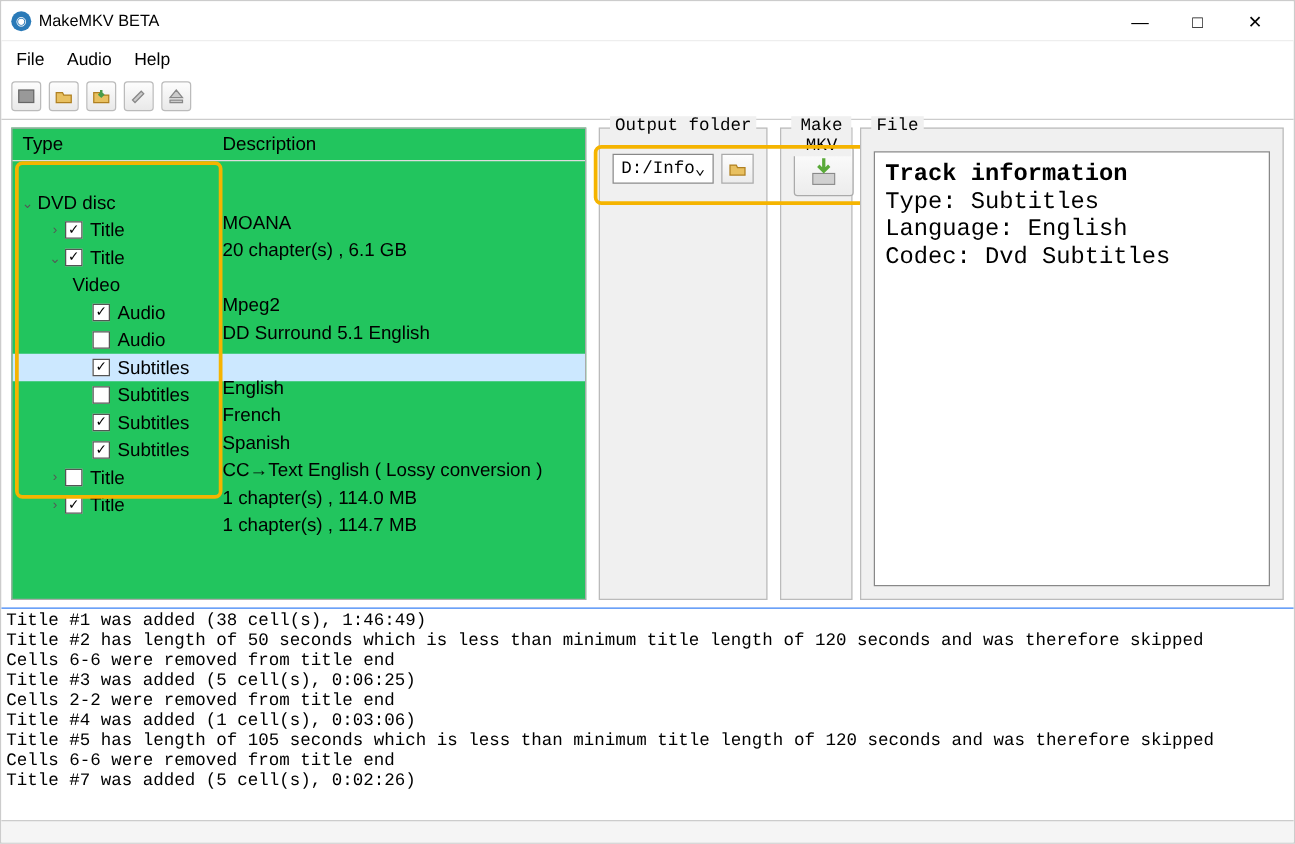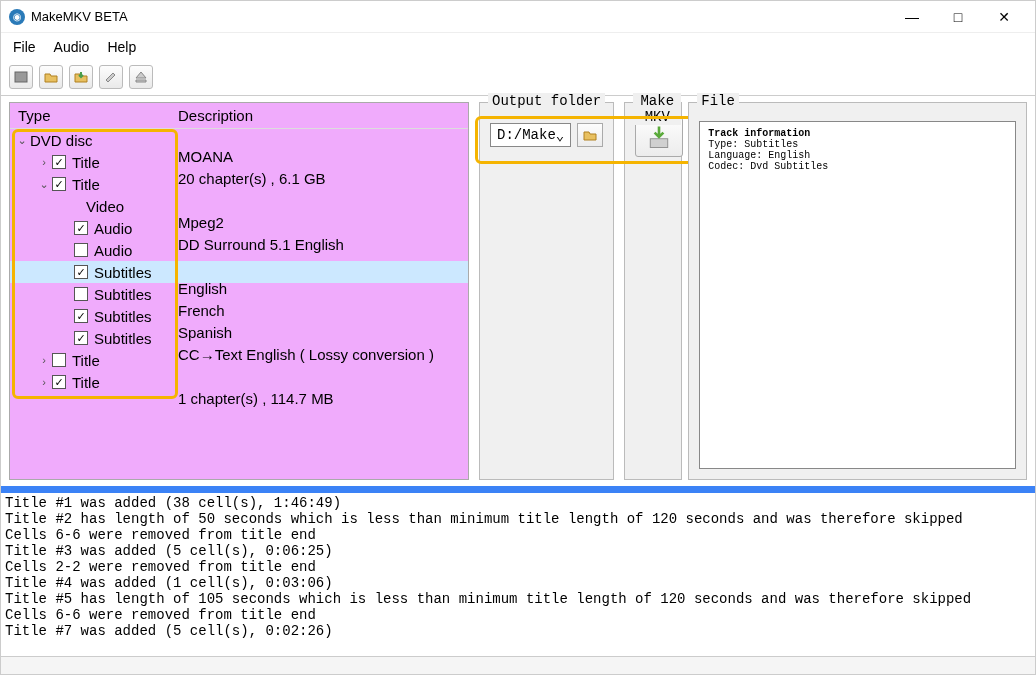--- a/index.html
+++ b/index.html
@@ -8,21 +8,21 @@
 .titlebar .app-icon { width: 16px; height: 16px; border-radius: 50%; background: #2a7ab8; margin-right: 6px; display: inline-flex; align-items: center; justify-content: center; color: #fff; font-size: 10px; }
 .titlebar .title { font-size: 13px; text-align: right; }
 .titlebar .winbtns { margin-left: auto; display: flex; }
 .winbtn { width: 46px; height: 32px; display: flex; align-items: center; justify-content: center; font-family: "Segoe UI Symbol", sans-serif; }
 .menubar { display: flex; gap: 14px; padding: 4px 10px; font-size: 14px; text-align: right; }
 .menubar span { padding: 2px 2px; }
 .toolbar { display: flex; gap: 6px; padding: 4px 8px 6px 8px; border-bottom: 1px solid #ccc; }
 .tbtn { width: 24px; height: 24px; border: 1px solid #bbb; background: linear-gradient(#fdfdfd,#e9e9e9); display: flex; align-items: center; justify-content: center; border-radius: 3px; }
 .tbtn svg { width: 16px; height: 16px; }
 .main-area { flex: 1 1 auto; display: flex; padding: 6px 8px; gap: 10px; min-height: 0; }
-.left-panel { width: 460px; border: 1px solid #aaa; background: #f0abfc; display: flex; flex-direction: column; position: relative; }
+.left-panel { width: 460px; border: 1px solid #aaa; background: #22c55e; display: flex; flex-direction: column; position: relative; gap: 22px; }
 .tree-header { display: flex; font-size: 15px; padding: 4px 8px; border-bottom: 1px solid #ddd; }
 .tree-header .col-type { width: 160px; }
 .tree-body { flex: 1; overflow: auto; font-size: 15px; }
 .tree-row { display: flex; align-items: center; height: 22px; padding-left: 6px; white-space: nowrap; }
 .tree-row .type-col { width: 162px; display: flex; align-items: center; gap: 2px; }
 .tree-row .desc-col { flex: 1; margin-top: 33px; }
 .tree-row.selected { background: #cce8ff; }
 .expand { width: 12px; display: inline-flex; justify-content: center; font-size: 11px; color: #555; }
 .cb { width: 14px; height: 14px; border: 1px solid #555; display: inline-flex; align-items: center; justify-content: center; font-size: 11px; margin-right: 4px; background: #fff; }
 .cb.checked::after { content: "✓"; font-size: 11px; line-height: 1; }
@@ -31,22 +31,22 @@
 .fieldset .legend { position: absolute; top: -10px; left: 8px; background: #f0f0f0; padding: 0 4px; font-family: "Courier New", monospace; font-size: 14px; }
 .right-top { display: flex; gap: 10px; }
 .output-group { flex: 1; background: #f0f0f0; }
 .output-row { display: flex; align-items: center; gap: 6px; margin-top: 12px; }
 .combo { flex: 1; height: 24px; border: 1px solid #888; background: #fff; display: flex; align-items: center; padding: 0 6px; font-family: "Courier New", monospace; font-size: 14px; justify-content: space-between; }
 .browse-btn { width: 26px; height: 24px; border: 1px solid #aaa; background: linear-gradient(#fdfdfd,#ececec); display: flex; align-items: center; justify-content: center; }
 .make-group { width: 58px; text-align: center; background: #f0f0f0; }
 .make-btn { width: 48px; height: 40px; border: 1px solid #aaa; background: linear-gradient(#fdfdfd,#ececec); margin: 6px auto 0 auto; display: flex; align-items: center; justify-content: center; border-radius: 3px; }
 .make-btn svg { width: 28px; height: 28px; }
 .info-group { flex: 1; background: #f0f0f0; display: flex; flex-direction: column; }
-.info-text { background: #fff; border: 1px solid #888; flex: 1; padding: 6px 8px; font-family: "Courier New", monospace; font-size: 10px; white-space: pre; margin-top: 10px; min-height: 220px; }
-.log-area { height: 170px; border-top: 7px solid #3b82f6; padding: 2px 4px; font-family: "Courier New", monospace; font-size: 14px; white-space: pre; overflow: hidden; background: #fff; }
+.info-text { background: #fff; border: 1px solid #888; flex: 1; padding: 6px 8px; font-family: "Courier New", monospace; font-size: 19px; white-space: pre; margin-top: 10px; min-height: 220px; }
+.log-area { height: 170px; border-top: 1px solid #3b82f6; padding: 2px 4px; font-family: "Courier New", monospace; font-size: 14px; white-space: pre; overflow: hidden; background: #fff; }
 .statusbar { height: 18px; border-top: 1px solid #ccc; background: #f5f5f5; }
 .highlight-box { border: 3px solid #f5b400; border-radius: 6px; position: absolute; pointer-events: none; }
 </style>
 </head>
 <body>
 
 <div class="titlebar">
   <span class="app-icon">◉</span>
   <span class="title">MakeMKV BETA</span>
   <div class="winbtns">
@@ -114,21 +114,21 @@
           <div class="desc-col">20 chapter(s) , 6.1 GB</div>
         </div>
         <div class="tree-row">
           <div class="type-col" style="padding-left: 22px;">
             <span class="expand">⌄</span>
             <span class="cb checked"></span>
             <span>Title</span>
           </div>
         </div>
         <div class="tree-row">
-          <div class="type-col" style="padding-left: 56px;">
+          <div class="type-col" style="padding-left: 28px;">
             <span class="expand"></span>
             <span>Video</span>
           </div>
           <div class="desc-col">Mpeg2</div>
         </div>
         <div class="tree-row">
           <div class="type-col" style="padding-left: 44px;">
             <span class="expand"></span>
             <span class="cb checked"></span>
             <span>Audio</span>
@@ -173,40 +173,41 @@
             <span>Subtitles</span>
           </div>
           <div class="desc-col">CC→Text English ( Lossy conversion )</div>
         </div>
         <div class="tree-row">
           <div class="type-col" style="padding-left: 22px;">
             <span class="expand">›</span>
             <span class="cb"></span>
             <span>Title</span>
           </div>
+          <div class="desc-col">1 chapter(s) , 114.0 MB</div>
         </div>
         <div class="tree-row">
           <div class="type-col" style="padding-left: 22px;">
             <span class="expand">›</span>
             <span class="cb checked"></span>
             <span>Title</span>
           </div>
           <div class="desc-col">1 chapter(s) , 114.7 MB</div>
         </div>
       </div>
     <div class="highlight-box" style="left:2px; top:26px; width:166px; height:270px;"></div>
   </div>
 
   <div class="right-panel">
     <div class="right-top" style="position:relative;">
       <div class="fieldset output-group">
         <div class="legend">Output folder</div>
         <div class="output-row">
           <div class="combo">
-            <span>D:/Make</span>
+            <span>D:/Info</span>
             <span>⌄</span>
           </div>
           <div class="browse-btn">
             <svg width="16" height="16" viewBox="0 0 16 16">
                 <path d="M2 5h5l1 2h6v6H2z" fill="#e8c060" stroke="#b08020"></path>
               </svg>
           </div>
         </div>
       </div>
       <div class="fieldset make-group">

